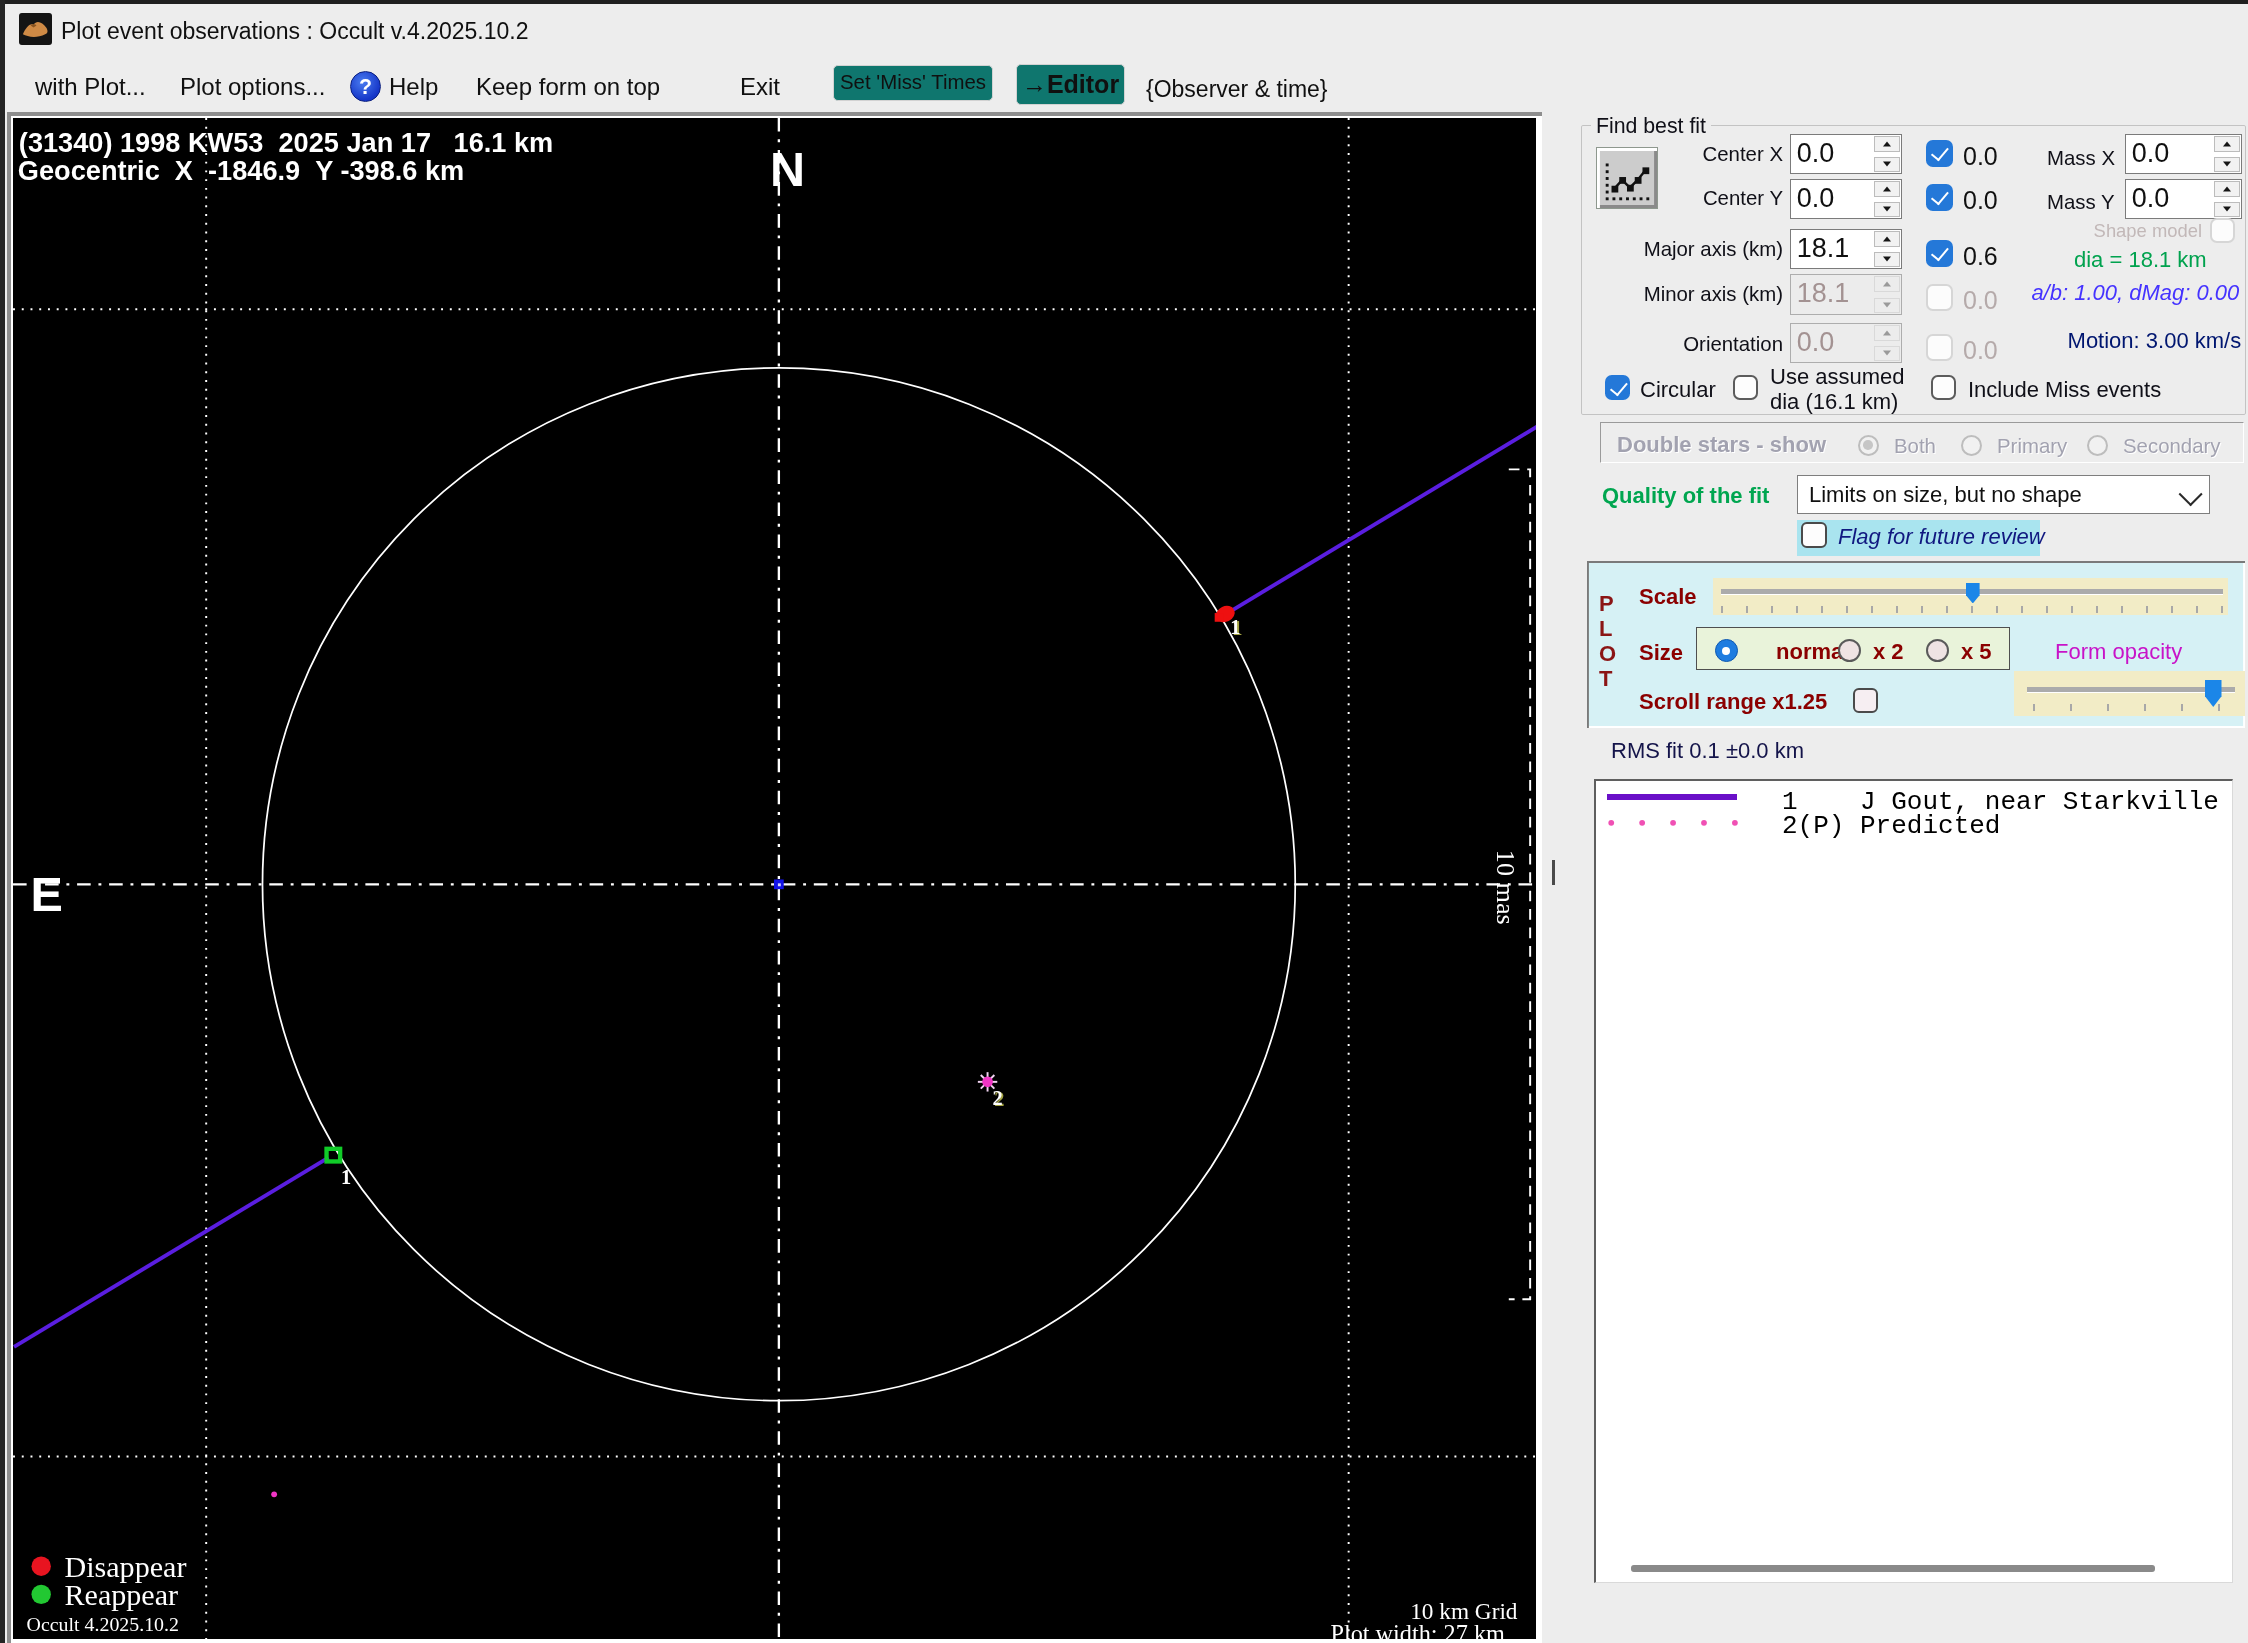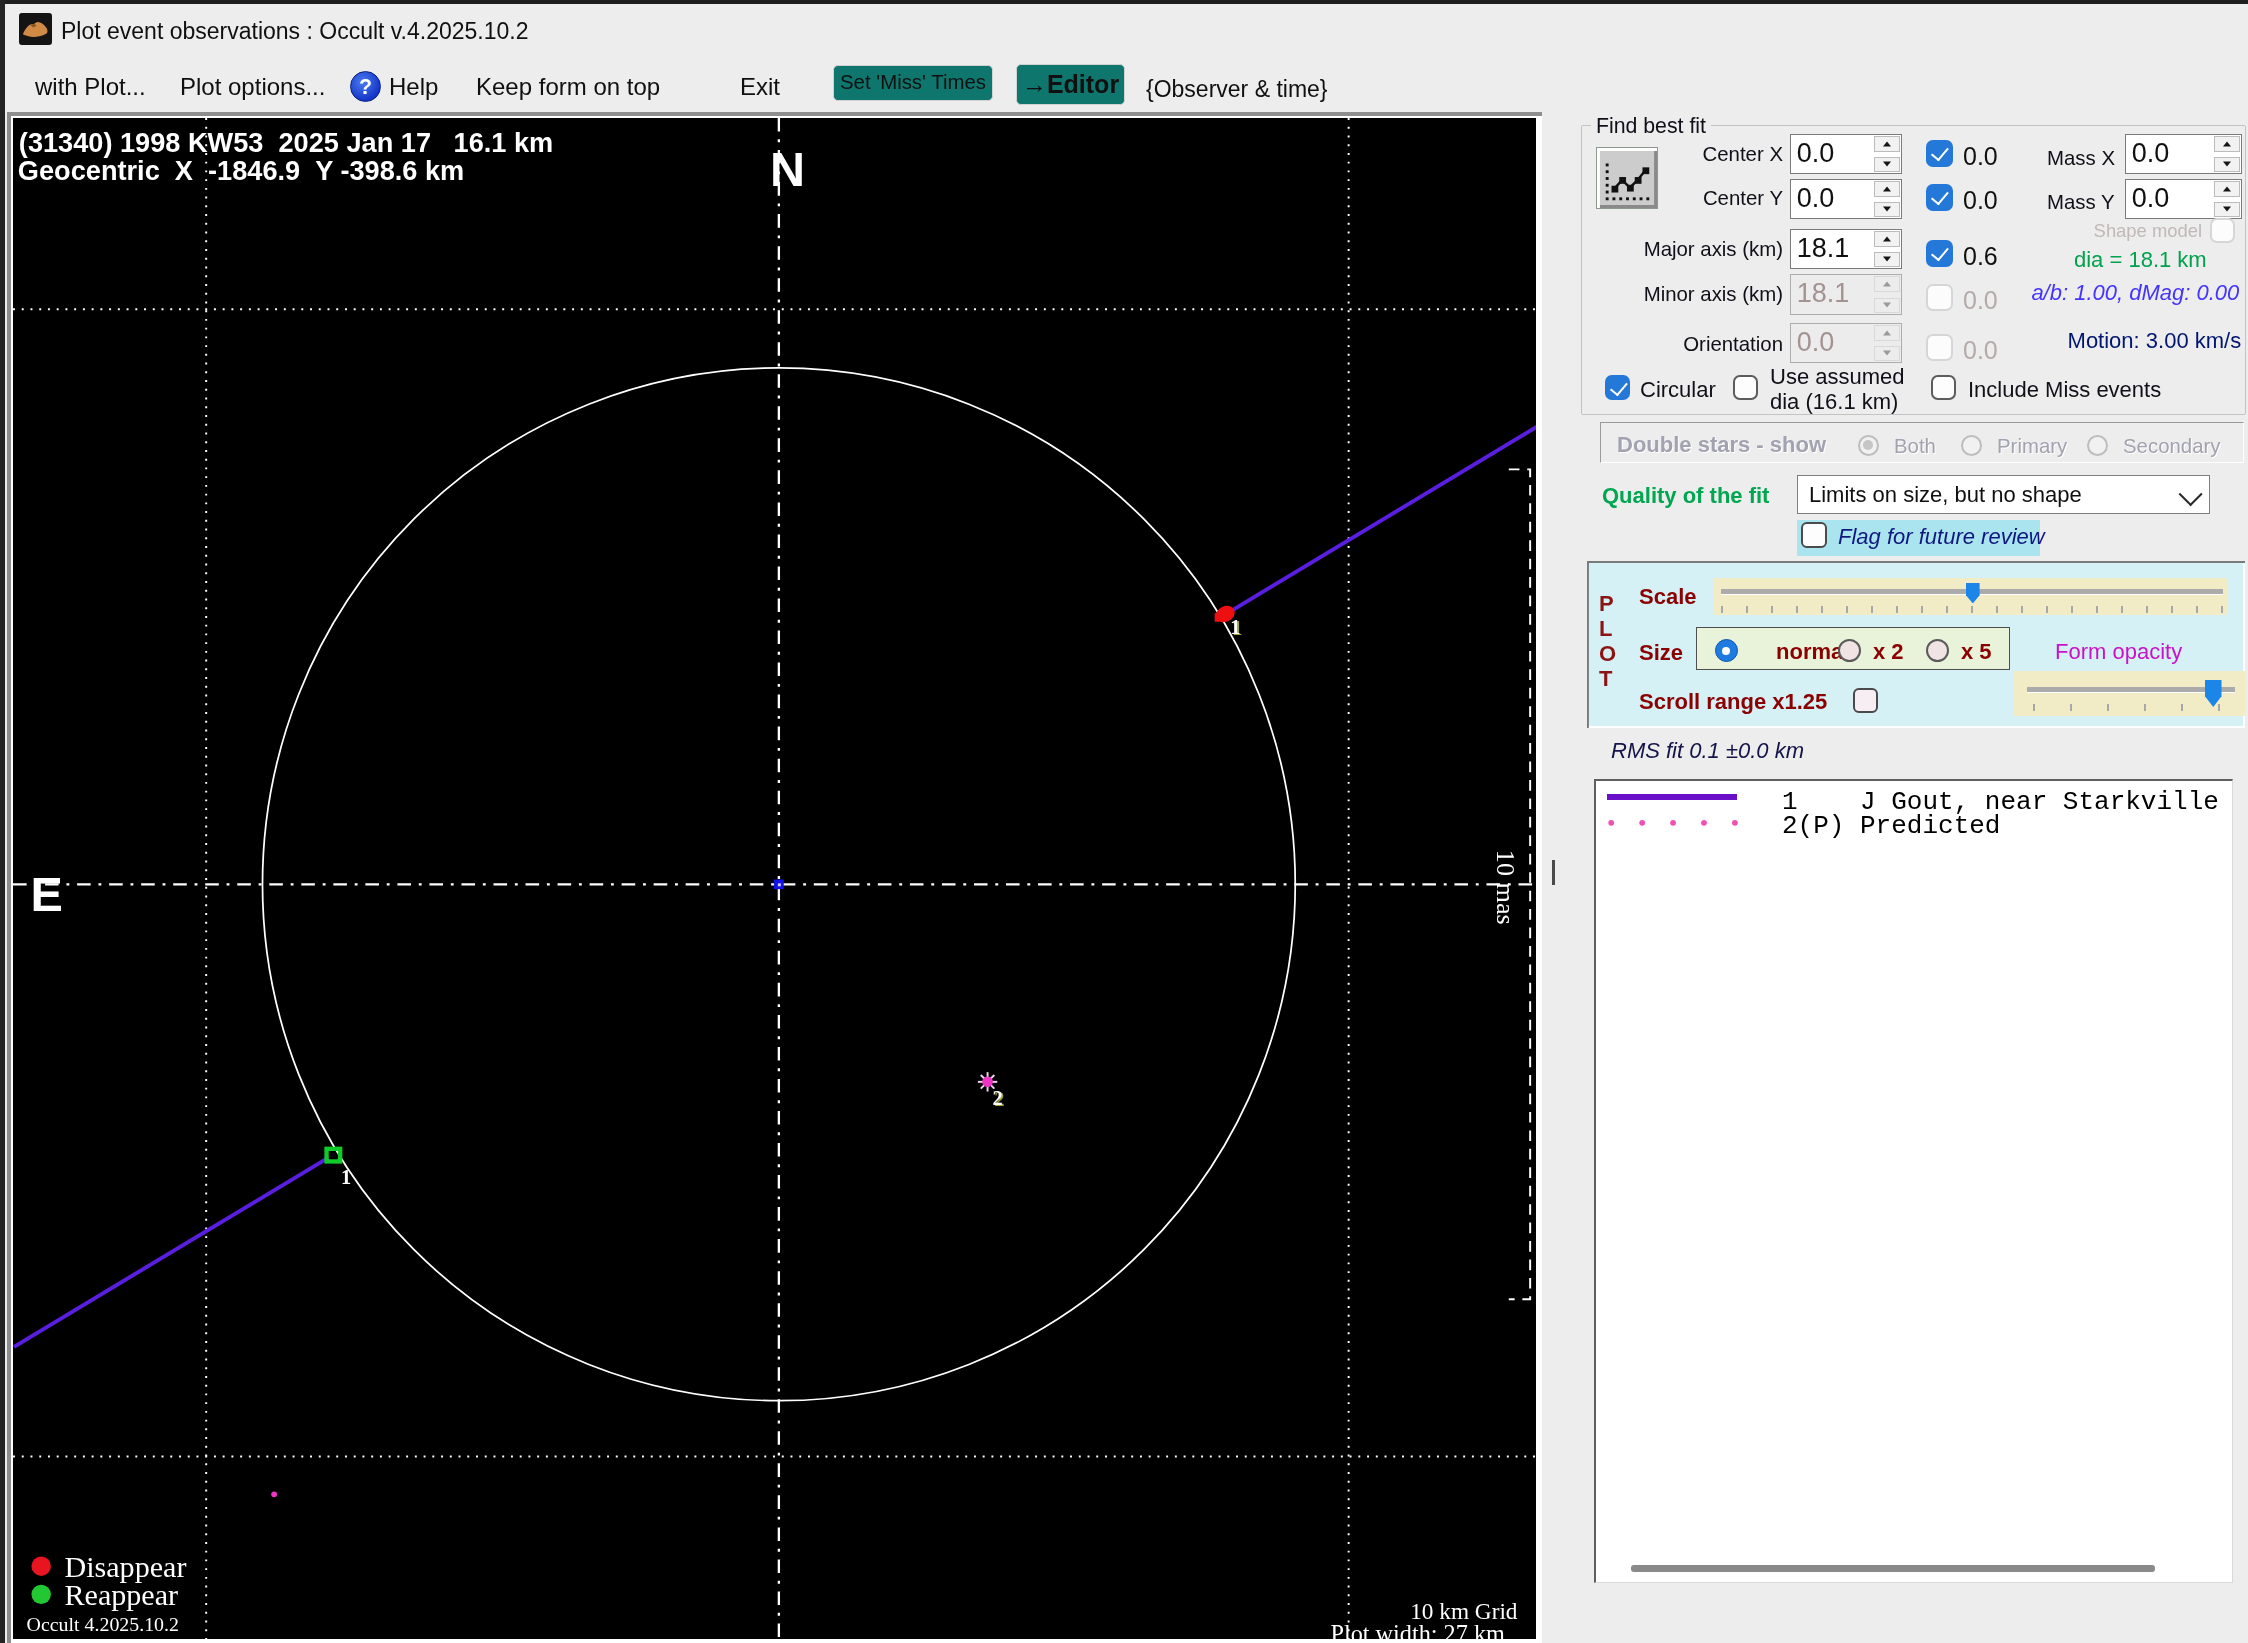--- a/index.html
+++ b/index.html
@@ -267,21 +267,21 @@
 <div class="abs rad" style="left:1926px;top:639px;width:23px;height:23px;border-color:#5a5a5a;background:#efe3e3;"></div>
 <div class="abs" style="left:1961px;top:639px;font-size:22px;font-weight:bold;color:#8b0000;">x 5</div>
 <div class="abs" style="left:2055px;top:639px;font-size:22px;font-weight:normal;color:#c813c8;">Form opacity</div>
 <div class="abs cream" style="left:2014px;top:671px;width:231px;height:45px;"></div>
 <div class="abs" style="left:2027px;top:687px;width:208px;height:4.9px;background:#ababab;border-bottom:1.9px solid #fff;"></div>
 <div class="abs" style="left:2033px;top:704px;width:199px;height:7.8px;background:repeating-linear-gradient(90deg,#a8a8a8 0 1.9px,transparent 1.9px 37px);height:6.8px;"></div>
 <div class="abs thumb" style="left:2205px;top:680px;width:16.5px;height:27px;"></div>
 <div class="abs" style="left:1639px;top:689px;font-size:22px;font-weight:bold;color:#8b0000;">Scroll range x1.25</div>
 <div class="abs" style="left:1853px;top:688px;width:25px;height:25px;background:#f6eef2;border:2.9px solid #4a4a4a;border-radius:5.8px;box-sizing:border-box;"></div>
 
-<div class="abs" style="left:1611px;top:738px;font-size:22px;color:#14144a;font-style:italic;">RMS fit 0.1 ±0.0 km</div>
+<div class="abs" style="left:1611px;top:738px;font-size:22px;color:#14144a;">RMS fit 0.1 ±0.0 km</div>
 
 <div class="abs" style="left:1594px;top:779px;width:639px;height:804px;background:#fff;
      border-top:2.9px solid #5f5f5f;border-left:2.9px solid #5f5f5f;border-right:1.9px solid #d9d9d9;border-bottom:1.9px solid #d9d9d9;box-sizing:border-box;"></div>
 <div class="abs" style="left:1607px;top:794px;width:130px;height:5.8px;background:#6a10c8;"></div>
 <div class="abs" style="left:1782px;top:787px;font-family:'Liberation Mono',monospace;font-size:26px;color:#000;white-space:pre;">1    J Gout, near Starkville</div>
 <svg class="abs" style="left:1607px;top:817px;" width="136" height="11.6" viewBox="0 0 140 12">
   <g fill="#f050b4">
       <circle cx="4" cy="6" r="3"></circle>
       <circle cx="36" cy="6" r="3"></circle>
       <circle cx="68" cy="6" r="3"></circle>

